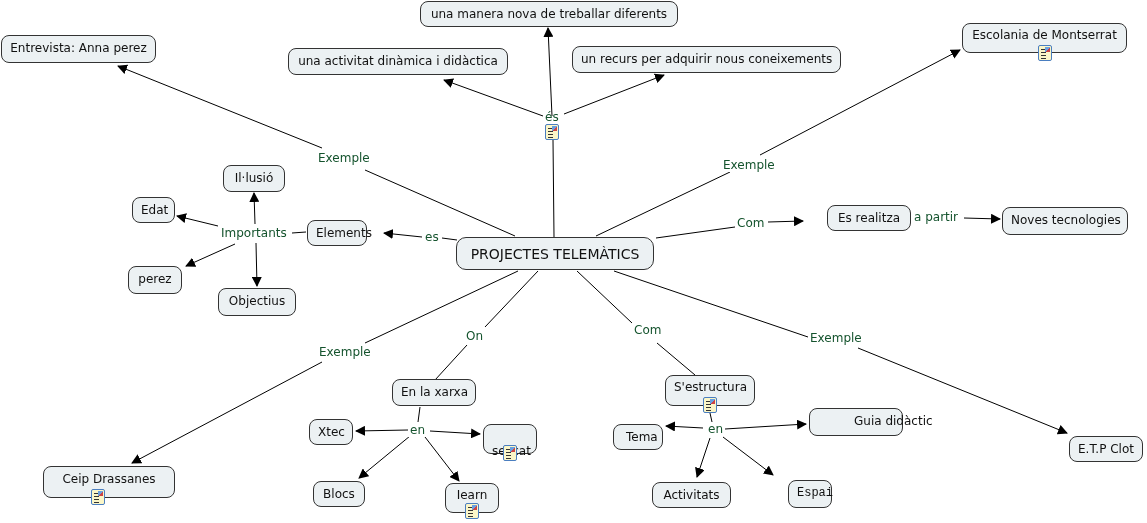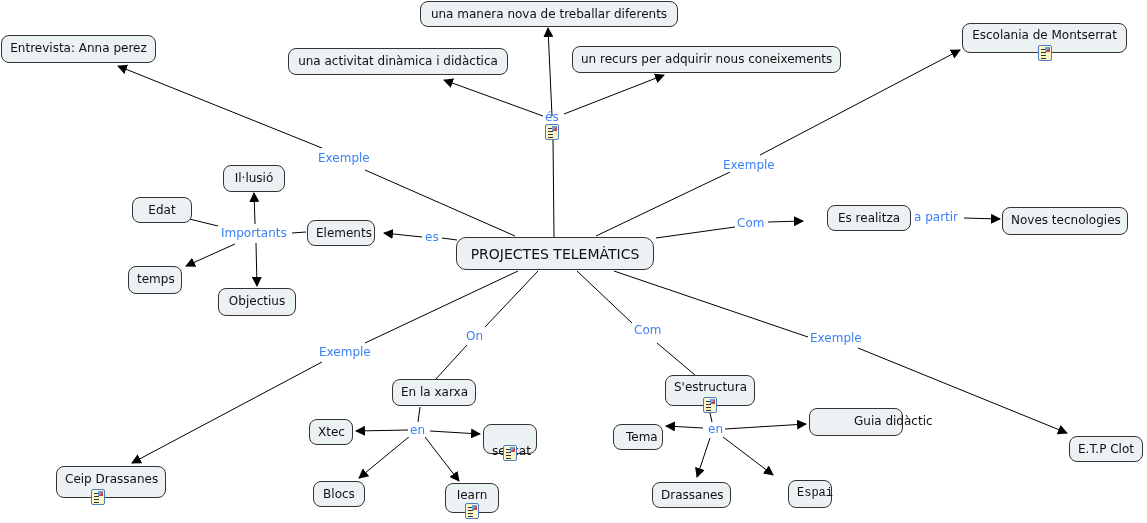--- a/index.html
+++ b/index.html
@@ -3,21 +3,21 @@
 <meta charset="utf-8">
 <style>
   html, body { margin: 0; padding: 0; background: #ffffff; }
   body { width: 1147px; height: 523px; position: relative; overflow: hidden;
          font-family: "DejaVu Sans", sans-serif; }
   #map { position: absolute; left: 0; top: 0; width: 1147px; height: 523px; }
   .node { position: absolute; box-sizing: border-box; background: #ecf1f3;
           border: 1px solid #333; border-radius: 8px; font-size: 12px; color: #111;
           text-align: center; white-space: nowrap; padding: 5px 8px 0 8px; cursor: pointer; }
   .node.main { font-size: 14px; padding-top: 8px; }
-  .lbl { position: absolute; font-size: 12px; color: #3b82f6; background: #fff;
+  .lbl { position: absolute; font-size: 12px; color: #14532d; background: #fff;
          white-space: nowrap; padding: 0 2px; line-height: 14px; }
   .res { position: absolute; width: 14px; height: 16px; box-sizing: border-box;
          border: 1px solid #4a7ec0; border-radius: 2px; background: #fbf6c8; cursor: pointer; }
   .res::before { content: ""; position: absolute; left: 2px; top: 3px; width: 5px; height: 1px;
          background: #333; box-shadow: 0 3px 0 #333, 0 6px 0 #333, 0 9px 0 #333; }
   .res::after { content: ""; position: absolute; right: 1px; top: 1px; width: 5px; height: 5px;
          background: linear-gradient(135deg, #6aa0e0 50%, #c44 50%); }
 </style>
 </head>
 <body>
@@ -81,36 +81,36 @@
   </g>
 </svg>
 
 <div class="node main" style="left:456px;top:237px;width:198px;height:33px;border-radius:10px;">PROJECTES TELEMÀTICS</div>
 <div class="node" style="left:1px;top:35px;width:155px;height:28px;">Entrevista: Anna perez</div>
 <div class="node" style="left:420px;top:1px;width:258px;height:26px;">una manera nova de treballar diferents</div>
 <div class="node" style="left:288px;top:48px;width:220px;height:27px;">una activitat dinàmica i didàctica</div>
 <div class="node" style="left:572px;top:46px;width:269px;height:27px;">un recurs per adquirir nous coneixements</div>
 <div class="node" style="left:962px;top:23px;width:165px;height:30px;padding-top:4px;">Escolania de Montserrat</div>
 <div class="node" style="left:223px;top:165px;width:62px;height:27px;">Il·lusió</div>
-<div class="node" style="left:132px;top:197px;width:60px;height:26px;">Edat</div>
-<div class="node" style="left:128px;top:266px;width:54px;height:28px;">temps</div>
+<div class="node" style="left:132px;top:197px;width:43px;height:26px;">Edat</div>
+<div class="node" style="left:128px;top:266px;width:54px;height:28px;">perez</div>
 <div class="node" style="left:218px;top:288px;width:78px;height:28px;">Objectius</div>
-<div class="node" style="left:307px;top:220px;width:68px;height:26px;">Elements</div>
+<div class="node" style="left:307px;top:220px;width:60px;height:26px;">Elements</div>
 <div class="node" style="left:804px;top:205px;width:84px;height:26px;margin-left:23px;">Es realitza</div>
 <div class="node" style="left:1002px;top:207px;width:126px;height:28px;">Noves tecnologies</div>
-<div class="node" style="left:56px;top:466px;width:110px;height:32px;">Ceip Drassanes</div>
+<div class="node" style="left:43px;top:466px;width:132px;height:32px;">Ceip Drassanes</div>
 <div class="node" style="left:392px;top:379px;width:84px;height:27px;">En la xarxa</div>
 <div class="node" style="left:309px;top:419px;width:44px;height:26px;">Xtec</div>
 <div class="node" style="left:483px;top:424px;width:54px;height:30px;padding-top:19px;">seccat</div>
 <div class="node" style="left:313px;top:481px;width:52px;height:26px;">Blocs</div>
 <div class="node" style="left:445px;top:483px;width:54px;height:30px;padding-top:4px;">Iearn</div>
 <div class="node" style="left:665px;top:375px;width:90px;height:31px;padding-top:4px;">S'estructura</div>
 <div class="node" style="left:613px;top:424px;width:50px;height:26px;padding-left:12px;">Tema</div>
 <div class="node" style="left:809px;top:408px;width:94px;height:28px;padding-left:44px;">Guia didàctic</div>
-<div class="node" style="left:652px;top:482px;width:79px;height:26px;">Drassanes</div>
+<div class="node" style="left:652px;top:482px;width:79px;height:26px;">Activitats</div>
 <div class="node" style="left:788px;top:480px;width:44px;height:28px;font-family:Liberation Mono, monospace;">Espai</div>
 <div class="node" style="left:1069px;top:436px;width:74px;height:26px;">E.T.P Clot</div>
 
 <div class="lbl" style="left:543px;top:110px;background:transparent;">és</div>
 <div class="lbl" style="left:316px;top:151px;">Exemple</div>
 <div class="lbl" style="left:721px;top:158px;">Exemple</div>
 <div class="lbl" style="left:219px;top:226px;">Importants</div>
 <div class="lbl" style="left:423px;top:230px;">es</div>
 <div class="lbl" style="left:735px;top:216px;">Com</div>
 <div class="lbl" style="left:912px;top:210px;">a partir</div>

